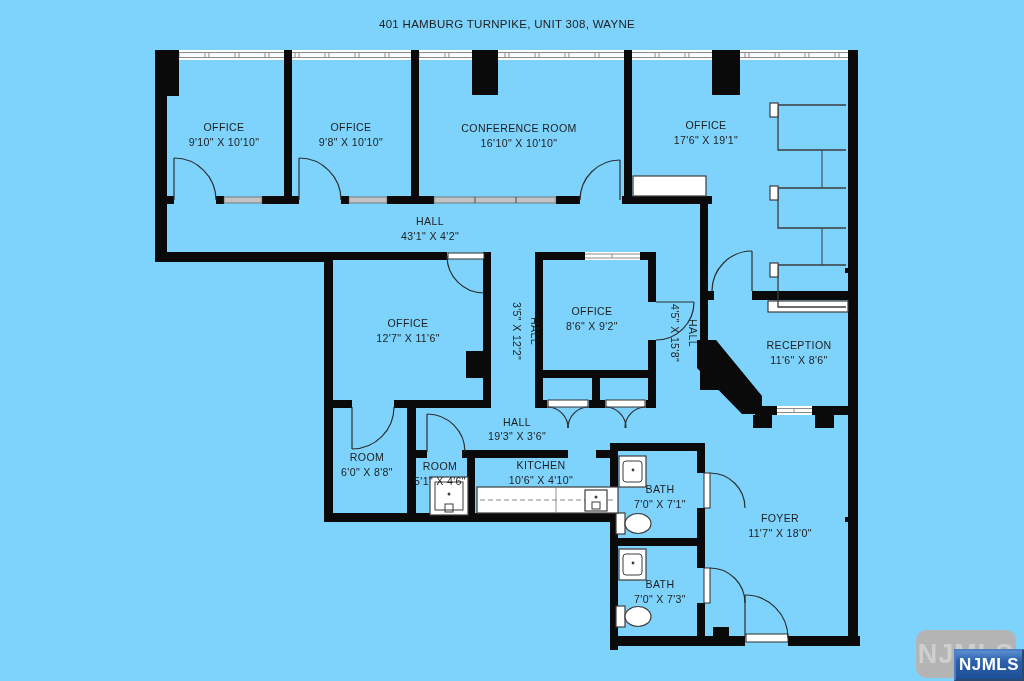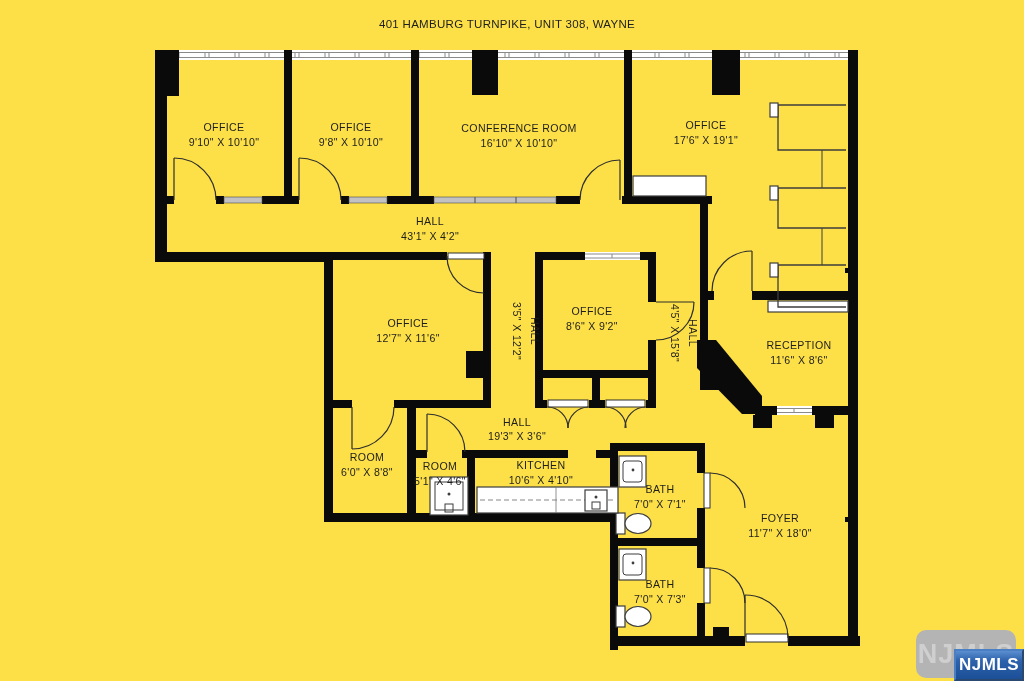--- a/index.html
+++ b/index.html
@@ -1,16 +1,16 @@
 <!DOCTYPE html>
 <html><head>
 <meta charset="utf-8">
 <style>
   html,body{margin:0;padding:0;background:#ffffff;}
-  #stage{position:relative;width:1024px;height:681px;background:#fde047;overflow:hidden;
+  #stage{position:relative;width:1024px;height:681px;background:#7dd3fc;overflow:hidden;
          font-family:"Liberation Sans",sans-serif;}
   svg{position:absolute;left:0;top:0;}
   svg text{font-family:"Liberation Sans",sans-serif;fill:#1e1e1e;}
   .ttl{font-size:11.5px;letter-spacing:.3px;font-weight:500;}
   .rm{font-size:10.6px;letter-spacing:.35px;}
   .wall{fill:#0a0a0a;}
   .thin{stroke:#3d3d3d;stroke-width:1.2;fill:#ffffff;}
   .door{stroke:#2e2e2e;stroke-width:1.2;fill:none;}
   .panel{stroke:#2e2e2e;stroke-width:1;fill:#ffffff;}
   .furn{stroke:#3d3d3d;stroke-width:1.3;fill:none;}

